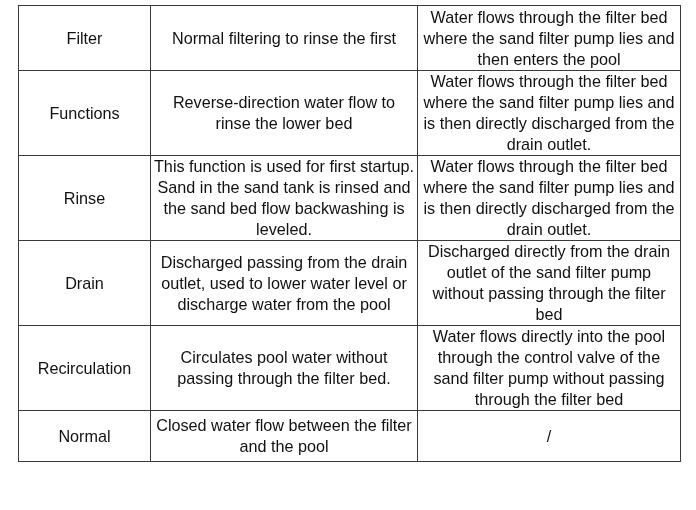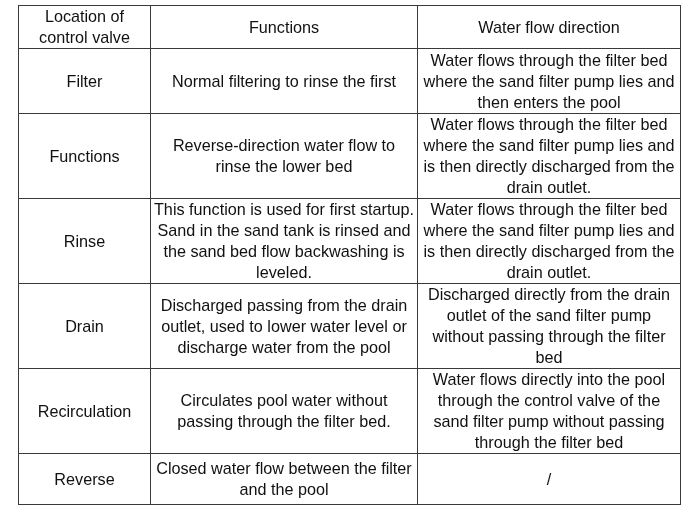--- a/index.html
+++ b/index.html
@@ -48,31 +48,20 @@
 </head>
 <body>
 
 <table class="valve-table">
   <colgroup>
     <col class="c1">
     <col class="c2">
     <col class="c3">
   </colgroup>
   <tbody>
-      <tr class="head">
-    <th>
-          <span class="cell-text" style="padding:0 8px">Location of control valve</span>
-        </th>
-    <th>
-          <span class="cell-text">Functions</span>
-        </th>
-    <th>
-          <span class="cell-text">Water flow direction</span>
-        </th>
-  </tr>
   <tr class="r-filter">
     <td>
           <span class="cell-text">Filter</span>
         </td>
     <td>
           <span class="cell-text">Normal filtering to rinse the first</span>
         </td>
     <td>
           <span class="cell-text" style="padding:0 4px">Water flows through the filter bed where the sand filter pump lies and then enters the pool</span>
         </td>
@@ -116,21 +105,21 @@
         </td>
     <td>
           <span class="cell-text" style="padding:0 10px">Circulates pool water without passing through the filter bed.</span>
         </td>
     <td>
           <span class="cell-text">Water flows directly into the pool through the control valve of the sand filter pump without passing through the filter bed</span>
         </td>
   </tr>
   <tr class="r-closed">
     <td>
-          <span class="cell-text">Reverse</span>
+          <span class="cell-text">Normal</span>
         </td>
     <td>
           <span class="cell-text" style="padding:0 2px">Closed water flow between the filter and the pool</span>
         </td>
     <td>
           <span class="cell-text">/</span>
         </td>
   </tr>
 </tbody>
   </table>

